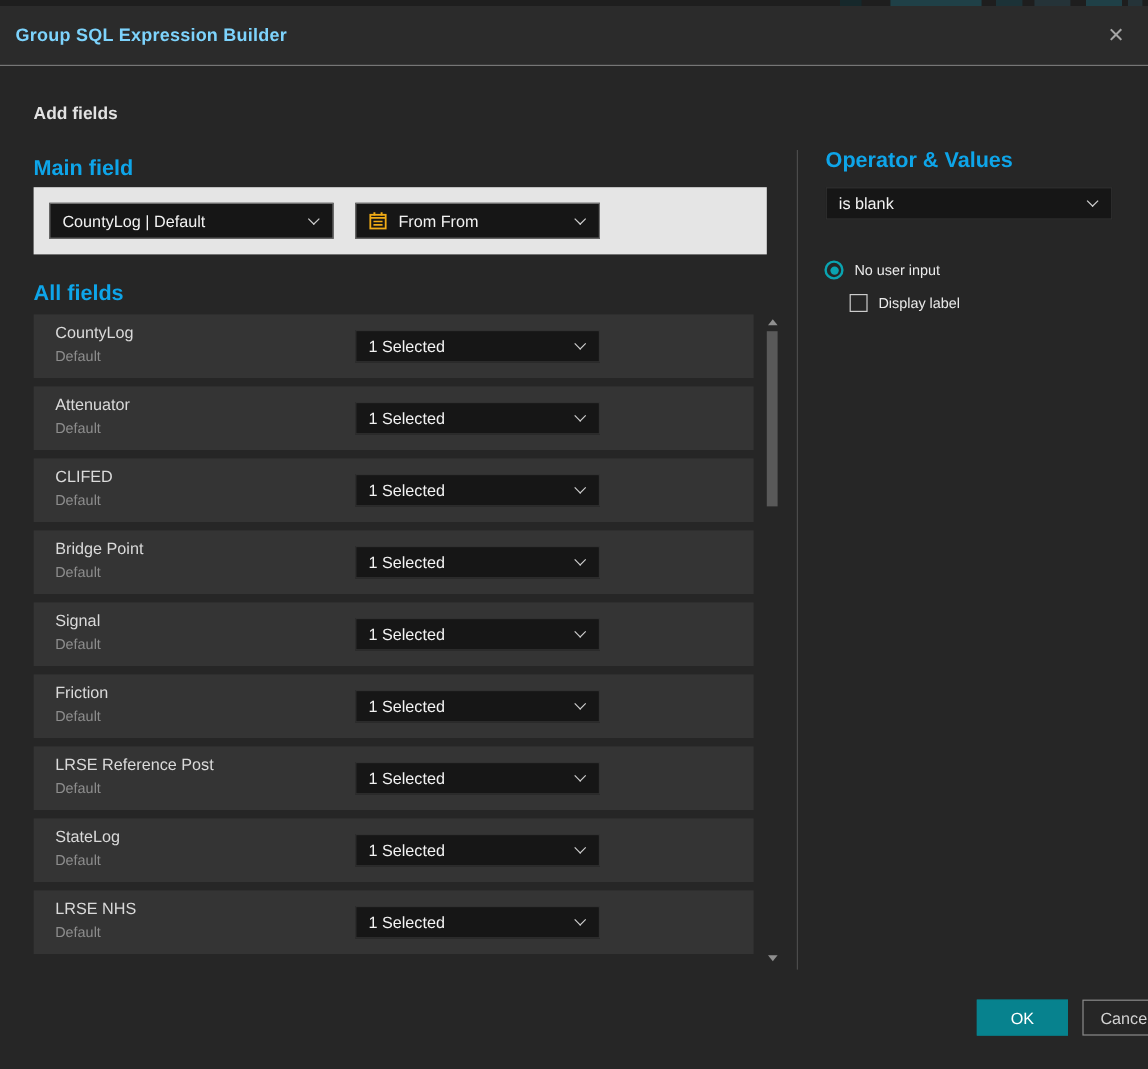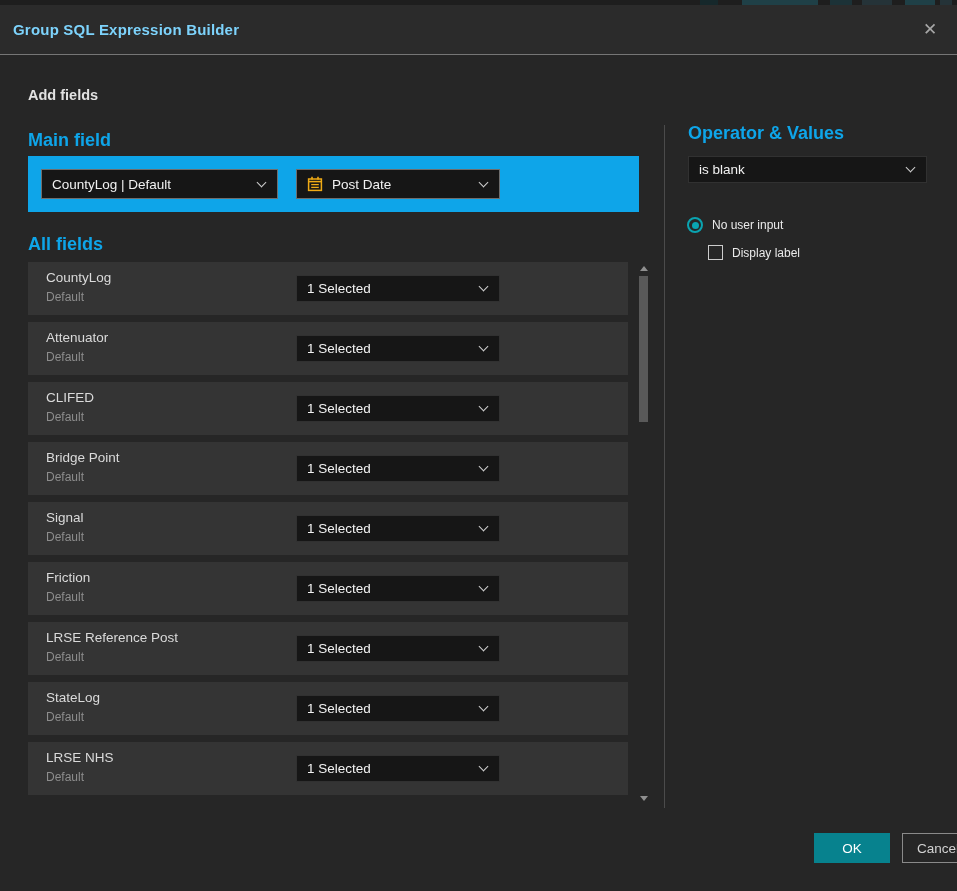--- a/index.html
+++ b/index.html
@@ -17,21 +17,21 @@
               border-bottom:1px solid #767676; }
   .title { position:absolute; left:13px; top:0; line-height:49px; font-size:15px; font-weight:700;
            color:#7dd3fc; letter-spacing:.2px; }
   .close-x { position:absolute; right:14px; top:12px; width:26px; height:26px; color:#a6a6a6;
              font-size:17px; line-height:26px; text-align:center; cursor:pointer; font-weight:400; }
 
   .h-add { position:absolute; left:28px; top:87px; font-size:14.5px; font-weight:700; color:#e2e2e2; }
   .sec-label { position:absolute; font-size:18px; font-weight:700; color:#0ea5e9;text-align:center; }
 
   
-  .main-panel { position:absolute; left:28px; top:156px; width:611px; height:56px; background:#0ea5e9;text-decoration:underline; }
+  .main-panel { position:absolute; left:28px; top:156px; width:611px; height:56px; background:#e5e5e5;text-decoration:underline; }
 
   .dd { position:absolute; display:flex; align-items:center; background:#161616; cursor:pointer; }
   .dd .dd-text { flex:1; font-size:13.5px; color:#f2f2f2; padding-left:10px; white-space:nowrap;
                  overflow:hidden; }
   .dd .chev { width:7px; height:7px; border-right:1.6px solid #cfcfcf; border-bottom:1.6px solid #cfcfcf;
               transform:rotate(45deg); margin-right:12px; margin-top:-4px; flex:none; }
   .dd.bordered { border:1px solid #6e6e6e; }
   .dd.flat { border:1px solid #313131;gap:41px; }
 
   .cal-icon { width:16px; height:16px; margin-left:10px; flex:none; }
@@ -96,21 +96,21 @@
     </div>
     <div class="dd bordered" style="left:268px; top:13px; width:204px; height:30px;">
       <svg class="cal-icon" viewBox="0 0 16 16">
         <rect x="1.6" y="3" width="12.8" height="11.4" fill="none" stroke="#f0ab16" stroke-width="1.5"></rect>
         <line x1="1.6" y1="5.6" x2="14.4" y2="5.6" stroke="#f0ab16" stroke-width="1.5"></line>
         <line x1="5" y1="0.8" x2="5" y2="3.6" stroke="#f0ab16" stroke-width="1.6"></line>
         <line x1="11" y1="0.8" x2="11" y2="3.6" stroke="#f0ab16" stroke-width="1.6"></line>
         <line x1="4.2" y1="8.6" x2="11.8" y2="8.6" stroke="#f0ab16" stroke-width="1.3"></line>
         <line x1="4.2" y1="11.4" x2="11.8" y2="11.4" stroke="#f0ab16" stroke-width="1.3"></line>
       </svg>
-      <span class="dd-text" style="padding-left:9px">Post Date</span>
+      <span class="dd-text" style="padding-left:9px">From From</span>
       <span class="chev"></span>
     </div>
   </div>
 
   <div class="sec-label" style="left:28px; top:234px;">All fields</div>
 
   <div class="row" style="top:262px">
     <span class="fname">CountyLog</span>
     <span class="fsub">Default</span>
     <div class="dd flat">

